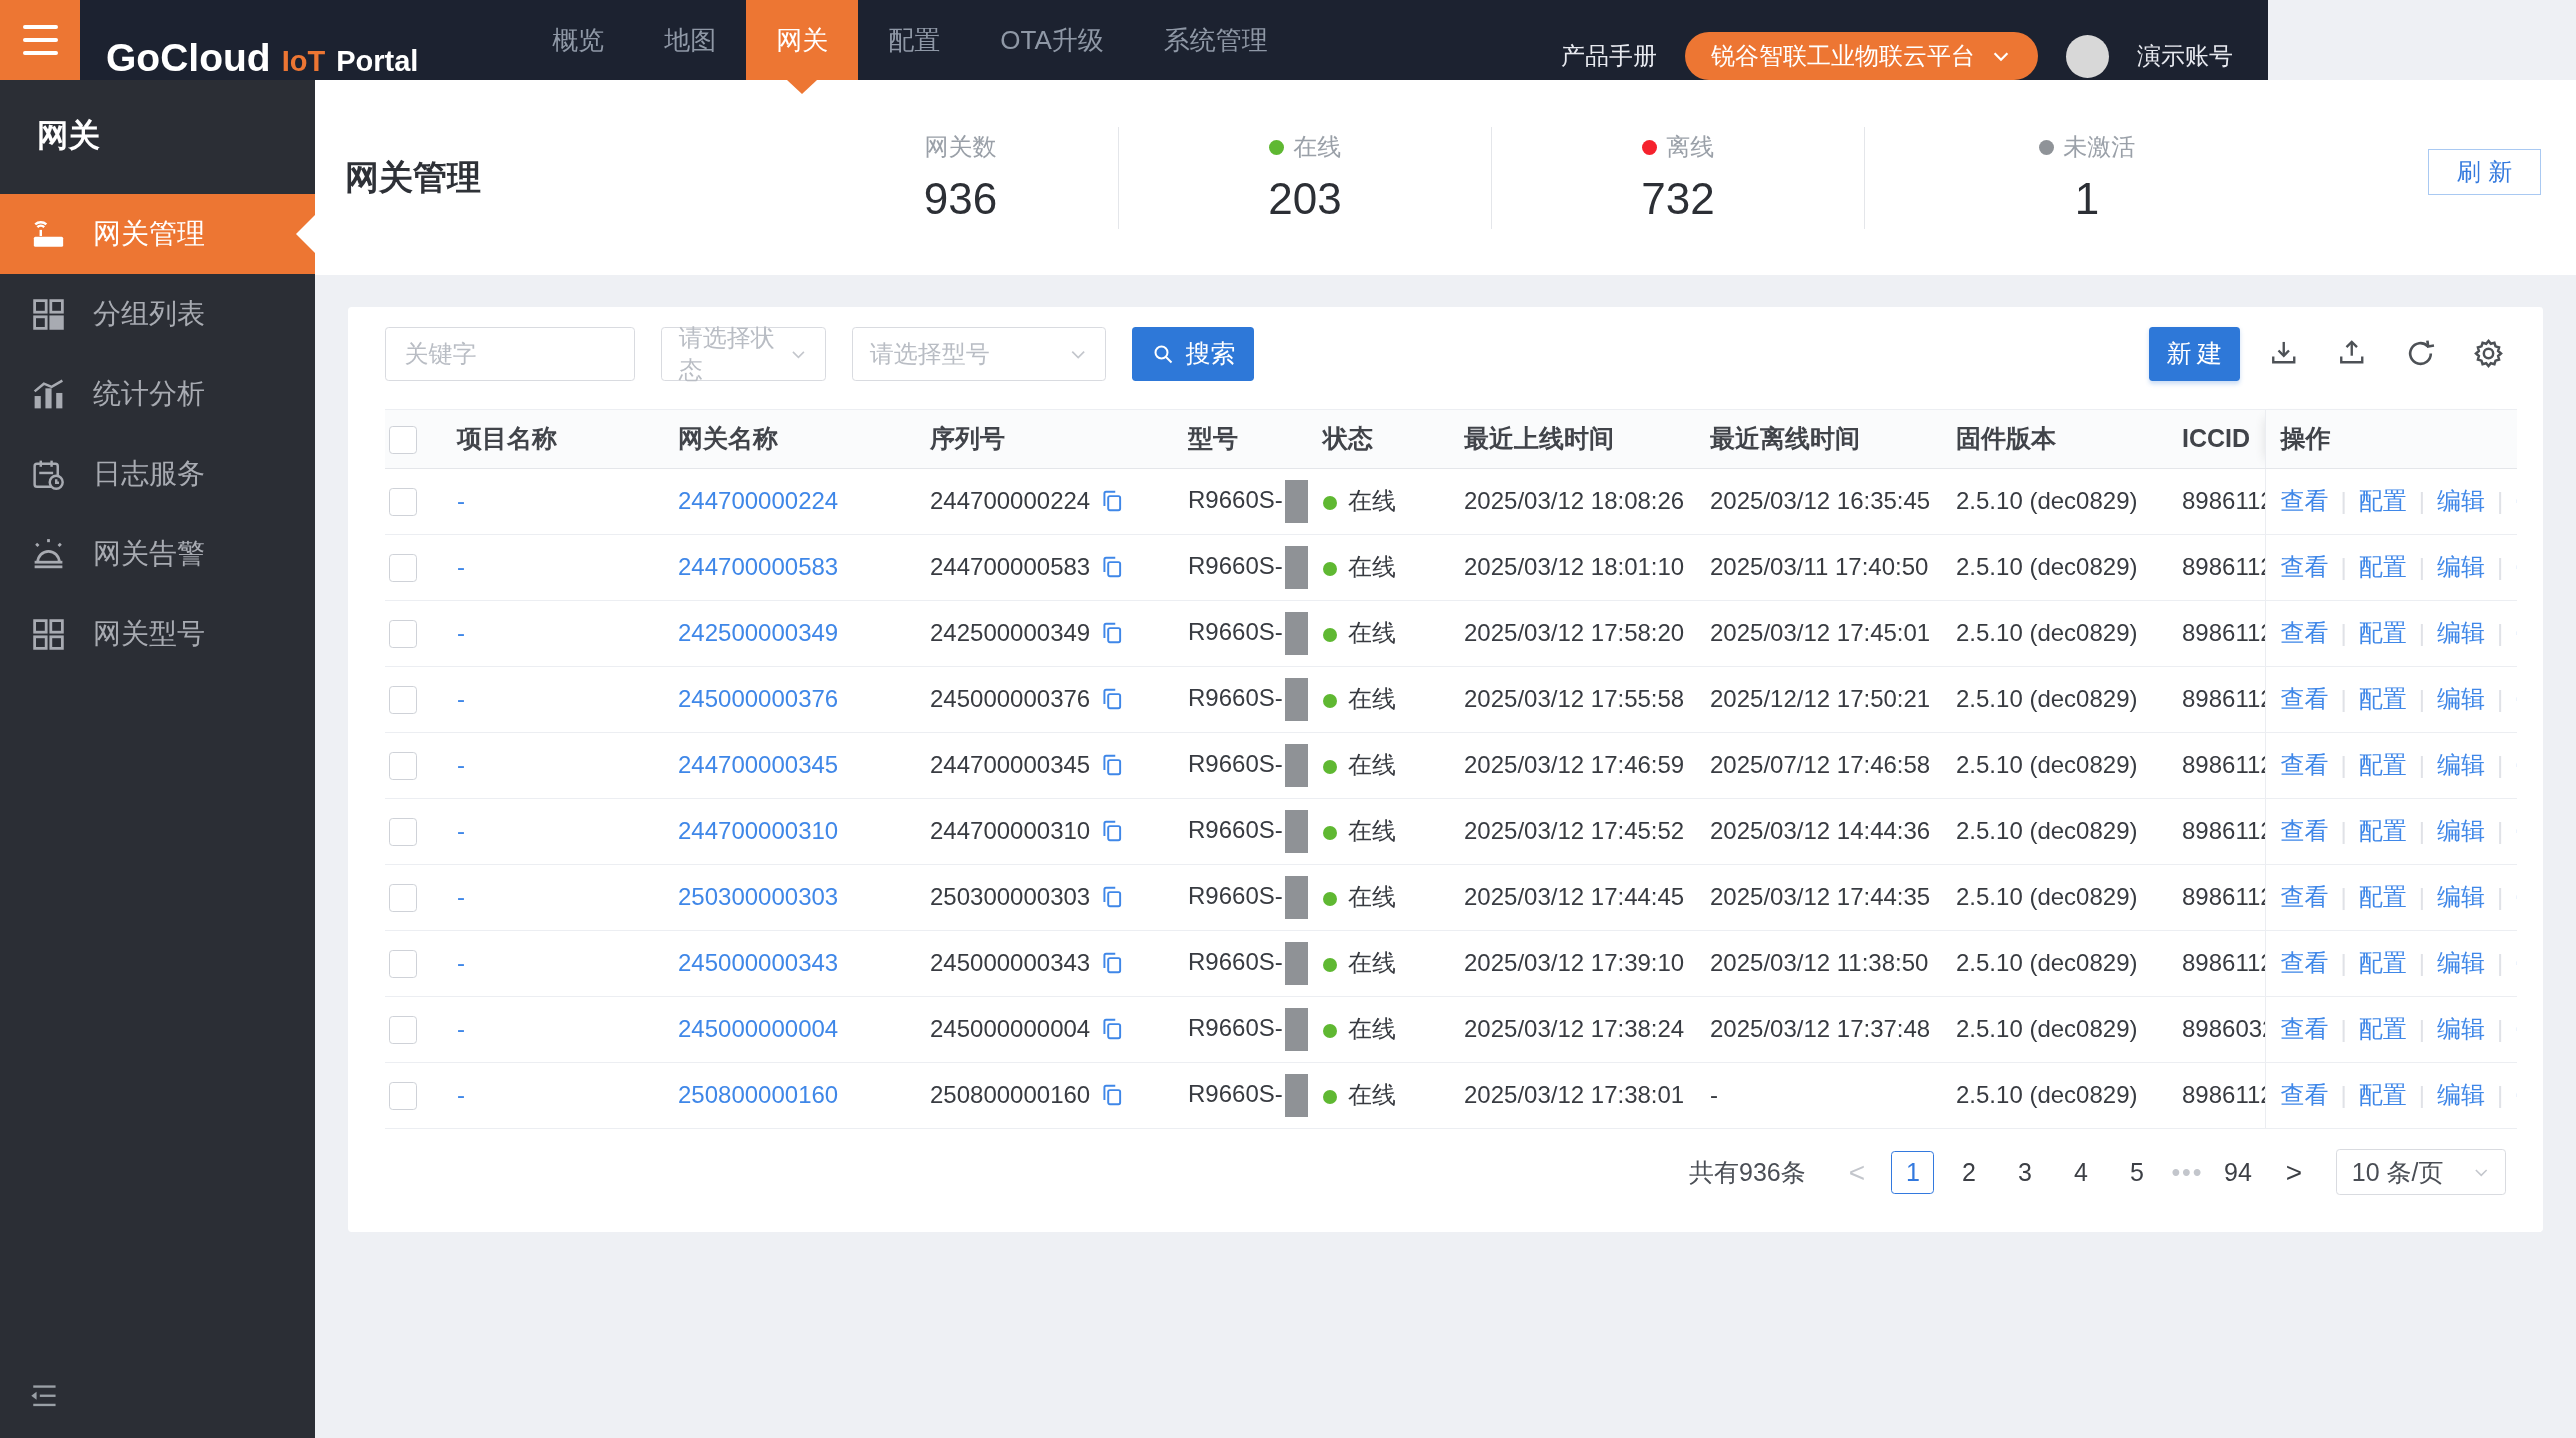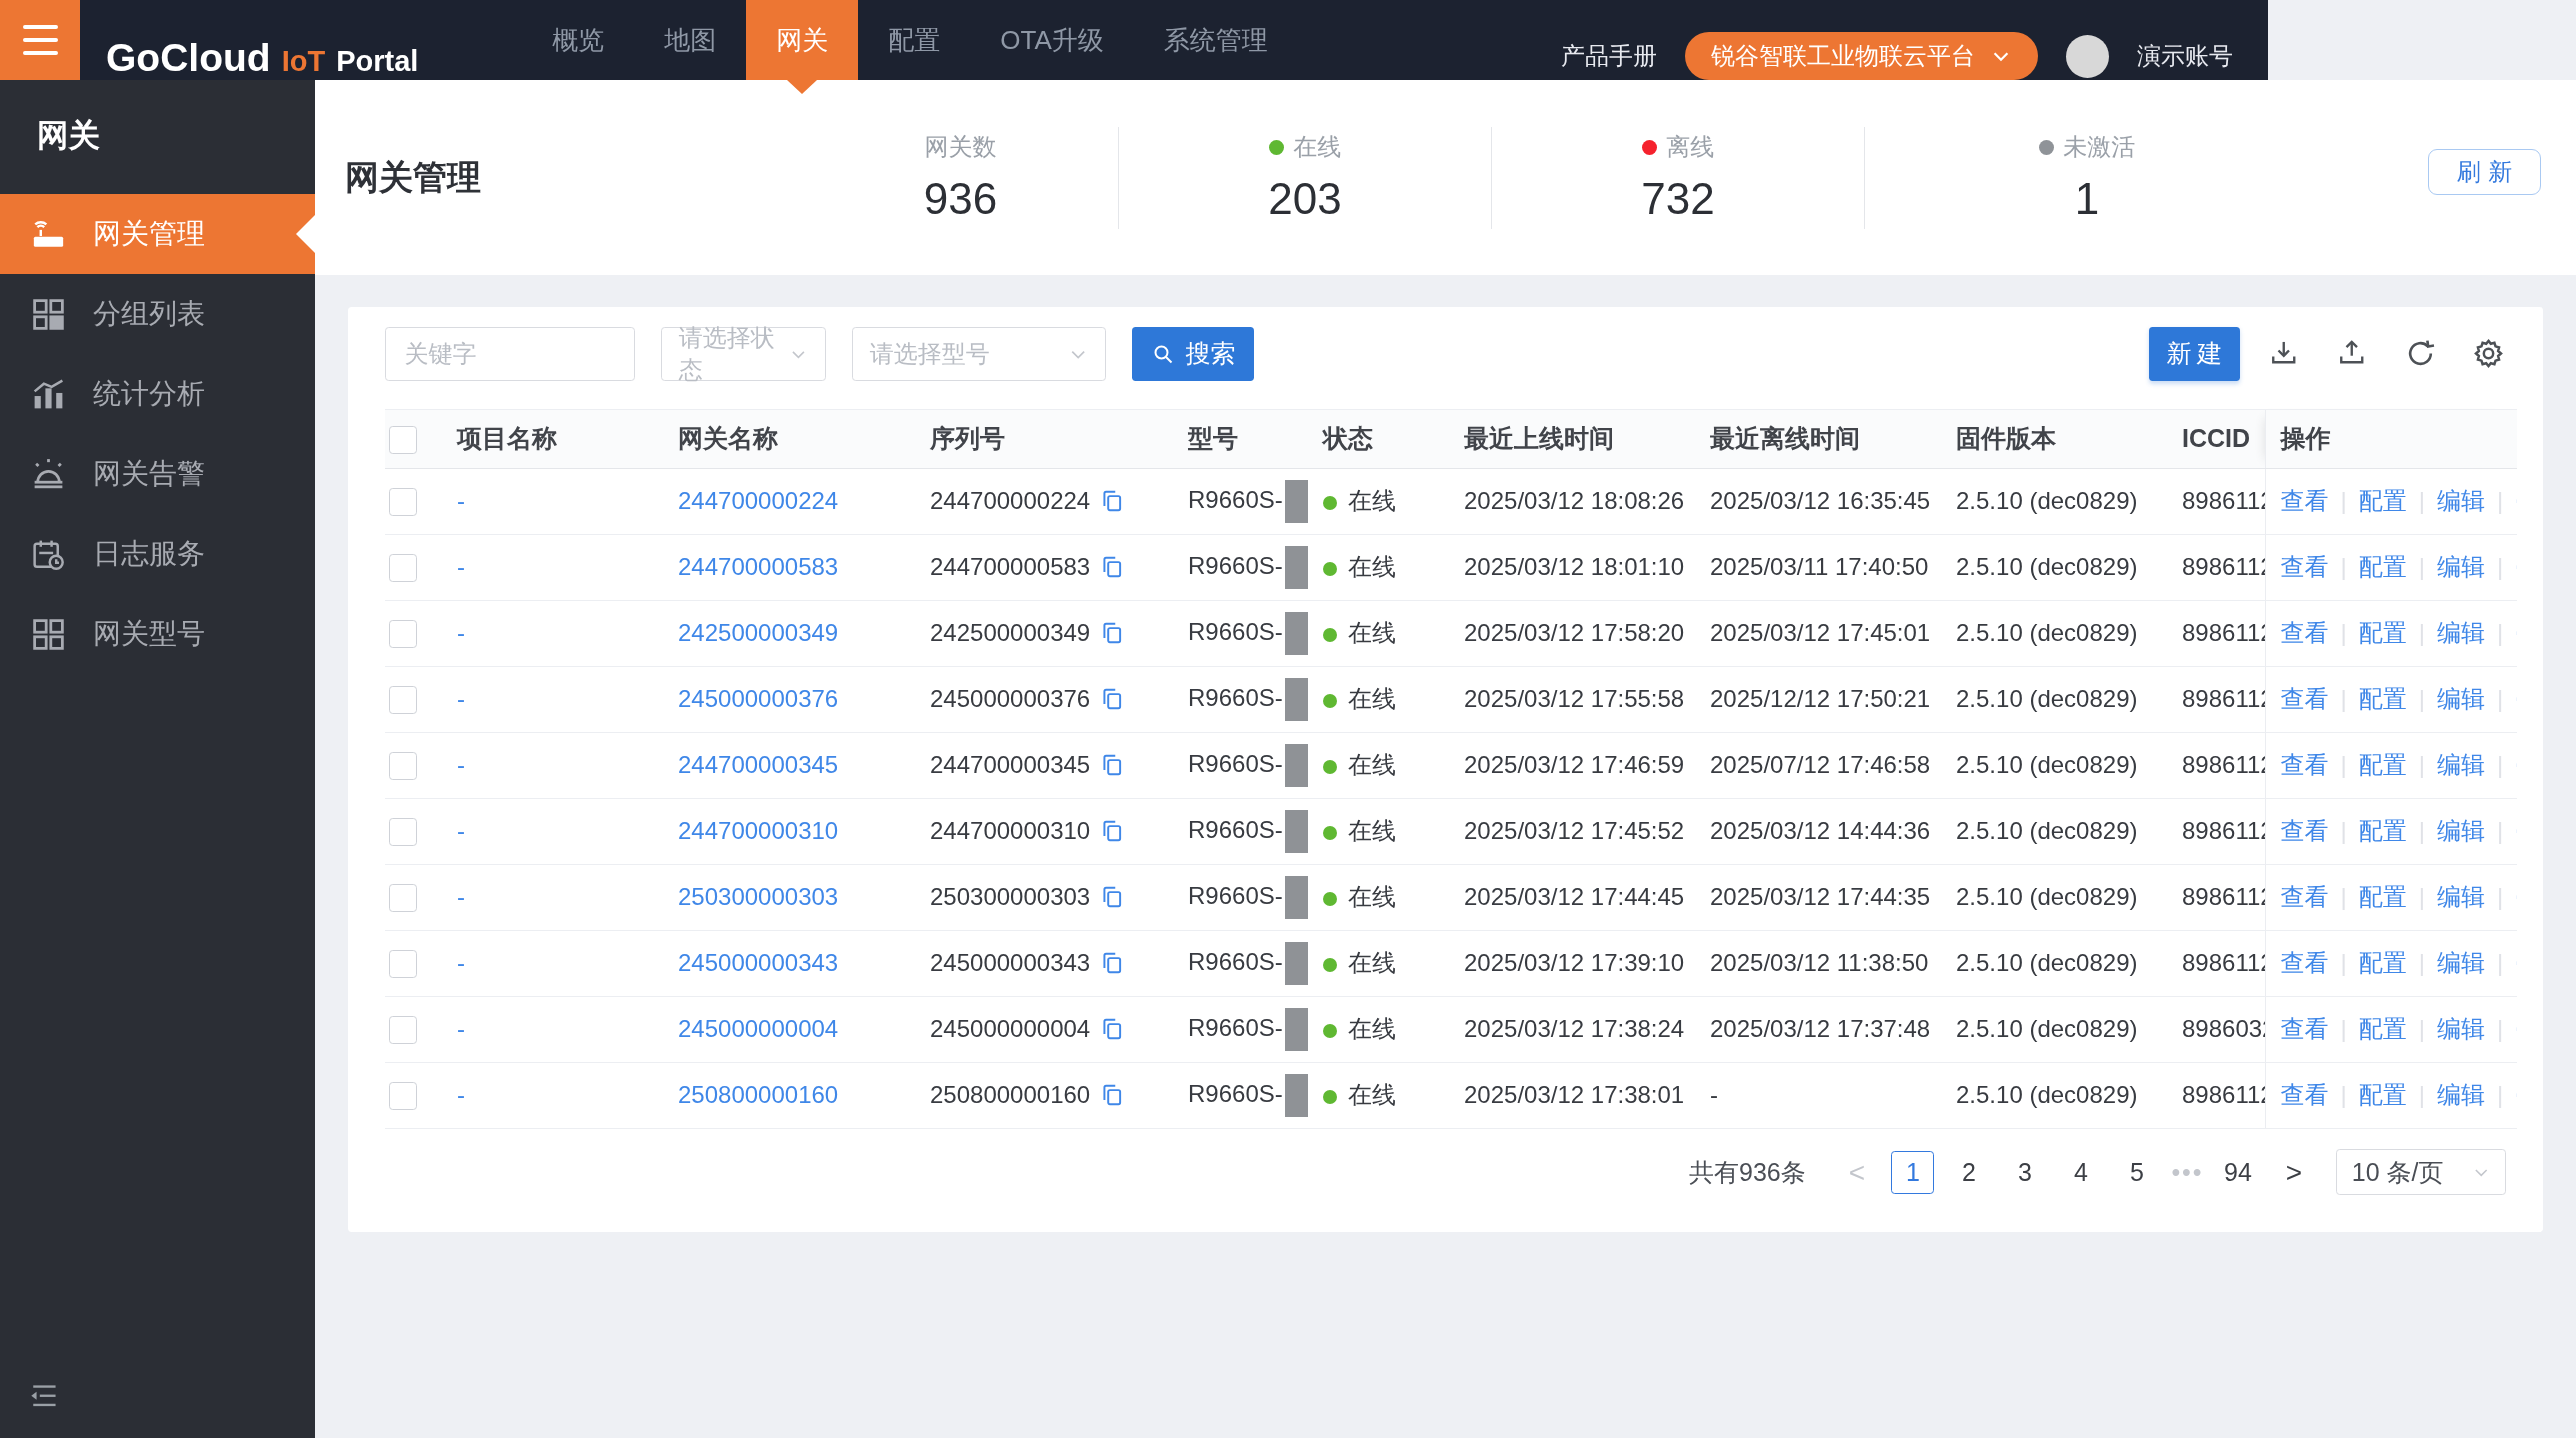--- a/index.html
+++ b/index.html
@@ -37,21 +37,21 @@
   .main { margin-left:315px; padding-top:80px; }
   .stats-band { background:#fff; height:195px; position:relative; }
   .page-title { position:absolute; left:30px; top:50%; transform:translateY(-50%); font-size:34px; font-weight:700; color:#2e3137; }
   .stats { position:absolute; left:488px; top:50%; transform:translateY(-50%); display:flex; }
   .stat-cell { width:373px; height:102px; border-left:0.9px solid #e4e6ea; display:flex; flex-direction:column; align-items:center; justify-content:center; gap:11px; }
   .stat-cell:first-child { border-left:none; width:315px; }
   .stat-cell.last { width:445px; }
   .stat-label { font-size:24px; color:#9aa0a8; display:flex; align-items:center; gap:9.3px; }
   .stat-dot { width:15px; height:15px; border-radius:50%; display:inline-block; }
   .stat-value { font-size:44px; color:#2c2f35; font-weight:500; }
-  .refresh-btn { position:absolute; right:35px; top:69px; height:46px; padding:0 20.4px; background:#fff; border:0.9px solid #a9c9f2; border-radius:9px; color:#3379de; font-size:24px; letter-spacing:7.4px; text-indent:7.4px; cursor:pointer; }
+  .refresh-btn { position:absolute; right:35px; top:69px; height:46px; padding:0 20.4px; background:#fff; border:0.9px solid #a9c9f2; border-radius:0; color:#3379de; font-size:24px; letter-spacing:7.4px; text-indent:7.4px; cursor:pointer; }
 
   
   .card { margin:31.5px 33px 0 33px; background:#fff; border-radius:3.7px; padding:20.4px 37px 37px 37px; min-height:910px; }
   .toolbar { display:flex; align-items:center; gap:26px; }
   .kw-input { width:250px; height:54px; border:0.9px solid #d9dbe0; border-radius:3.7px; padding:0 18.5px; font-size:24px; color:#383b41; font-family:inherit; outline:none; }
   .kw-input::placeholder { color:#b9bdc4; }
   .fake-select { height:54px; border:0.9px solid #d9dbe0; border-radius:3.7px; display:flex; align-items:center; justify-content:space-between; padding:0 16.7px; color:#b9bdc4; font-size:24px; cursor:pointer; }
   .sel-status { width:165px;align-items:center; }
   .sel-model { width:254px; }
   .search-btn { height:54px; width:122px; background:#2e78d8; color:#fff; border:none; border-radius:3.7px; font-size:25px; display:flex; align-items:center; justify-content:center; gap:11px; cursor:pointer; font-family:inherit; }
@@ -150,40 +150,40 @@
       <div class="side-item">
         <svg viewBox="0 0 24 24" fill="#a8abb2" stroke="none">
           <rect x="3" y="13" width="4" height="8"></rect>
             <rect x="10" y="8" width="4" height="13"></rect>
             <rect x="17" y="11" width="4" height="10"></rect>
             <polyline points="3,10 9,5 14,7 21,3" fill="none" stroke="#a8abb2" stroke-width="1.6"></polyline>
         </svg>
         <span>统计分析</span>
       </div>
       <div class="side-item">
+        <svg viewBox="0 0 24 24" fill="none" stroke="#a8abb2" stroke-width="1.6">
+          <rect x="3" y="5" width="15" height="15" rx="1.5"></rect>
+            <line x1="7" y1="3" x2="7" y2="7"></line>
+            <line x1="14" y1="3" x2="14" y2="7"></line>
+            <line x1="6" y1="11" x2="15" y2="11"></line>
+            <circle cx="17" cy="17" r="4.2" fill="#2b2e35"></circle>
+            <polyline points="17,15 17,17.3 18.8,17.3"></polyline>
+        </svg>
+        <span>日志服务</span>
+      </div>
+      <div class="side-item">
         <svg viewBox="0 0 24 24" fill="none" stroke="#a8abb2" stroke-width="1.8">
           <path d="M5,17 a7,7 0 0 1 14,0"></path>
             <line x1="3" y1="17" x2="21" y2="17"></line>
             <line x1="3" y1="20" x2="21" y2="20"></line>
             <line x1="12" y1="4" x2="12" y2="2"></line>
             <line x1="5.5" y1="6.5" x2="4" y2="5"></line>
             <line x1="18.5" y1="6.5" x2="20" y2="5"></line>
         </svg>
         <span>网关告警</span>
-      </div>
-      <div class="side-item">
-        <svg viewBox="0 0 24 24" fill="none" stroke="#a8abb2" stroke-width="1.6">
-          <rect x="3" y="5" width="15" height="15" rx="1.5"></rect>
-            <line x1="7" y1="3" x2="7" y2="7"></line>
-            <line x1="14" y1="3" x2="14" y2="7"></line>
-            <line x1="6" y1="11" x2="15" y2="11"></line>
-            <circle cx="17" cy="17" r="4.2" fill="#2b2e35"></circle>
-            <polyline points="17,15 17,17.3 18.8,17.3"></polyline>
-        </svg>
-        <span>日志服务</span>
       </div>
       <div class="side-item">
         <svg viewBox="0 0 24 24" fill="none" stroke="#a8abb2" stroke-width="1.8">
           <rect x="3" y="3" width="7.5" height="7.5"></rect>
             <rect x="13.5" y="3" width="7.5" height="7.5"></rect>
             <rect x="3" y="13.5" width="7.5" height="7.5"></rect>
             <rect x="13.5" y="13.5" width="7.5" height="7.5"></rect>
         </svg>
         <span>网关型号</span>
       </div>

